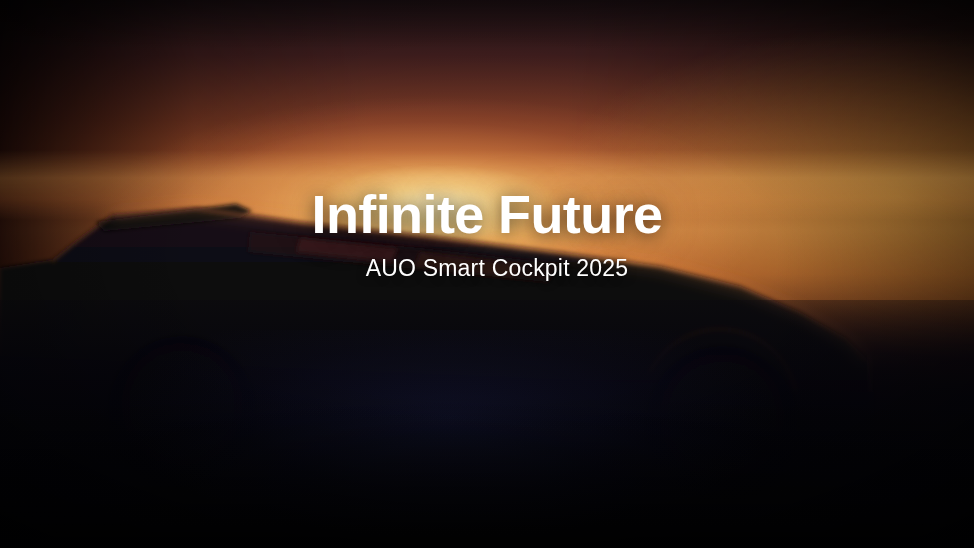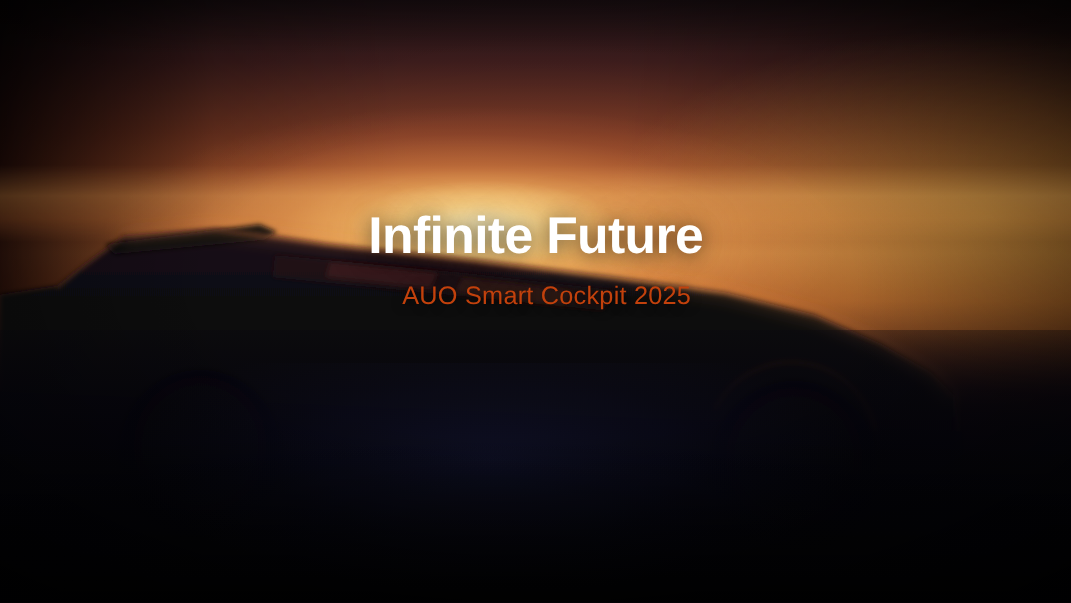--- a/index.html
+++ b/index.html
@@ -136,32 +136,32 @@
     left:0;
     top:186px;
     width:974px;
     text-align:center;
     z-index:20;
   }
   .title-line{
     display:block;
     color:#ffffff;
     font-weight:700;
-    font-size:47px;
+    font-size:54px;
     line-height:56px;
     letter-spacing:-0.6px;
     text-shadow:
       0 2px 16px rgba(0,0,0,0.55),
       0 0 40px rgba(0,0,0,0.35);
     white-space:nowrap;
   }
   #subtitle{
     display:block;
     margin-top:12px;
-    color:#c2410c;
+    color:#ffffff;
     font-weight:400;
     font-size:23px;
     line-height:28px;
     letter-spacing:0.2px;
     text-shadow:0 1px 10px rgba(0,0,0,0.6);
     white-space:nowrap;
     padding-left:20px;
   }
 </style>
 </head>

